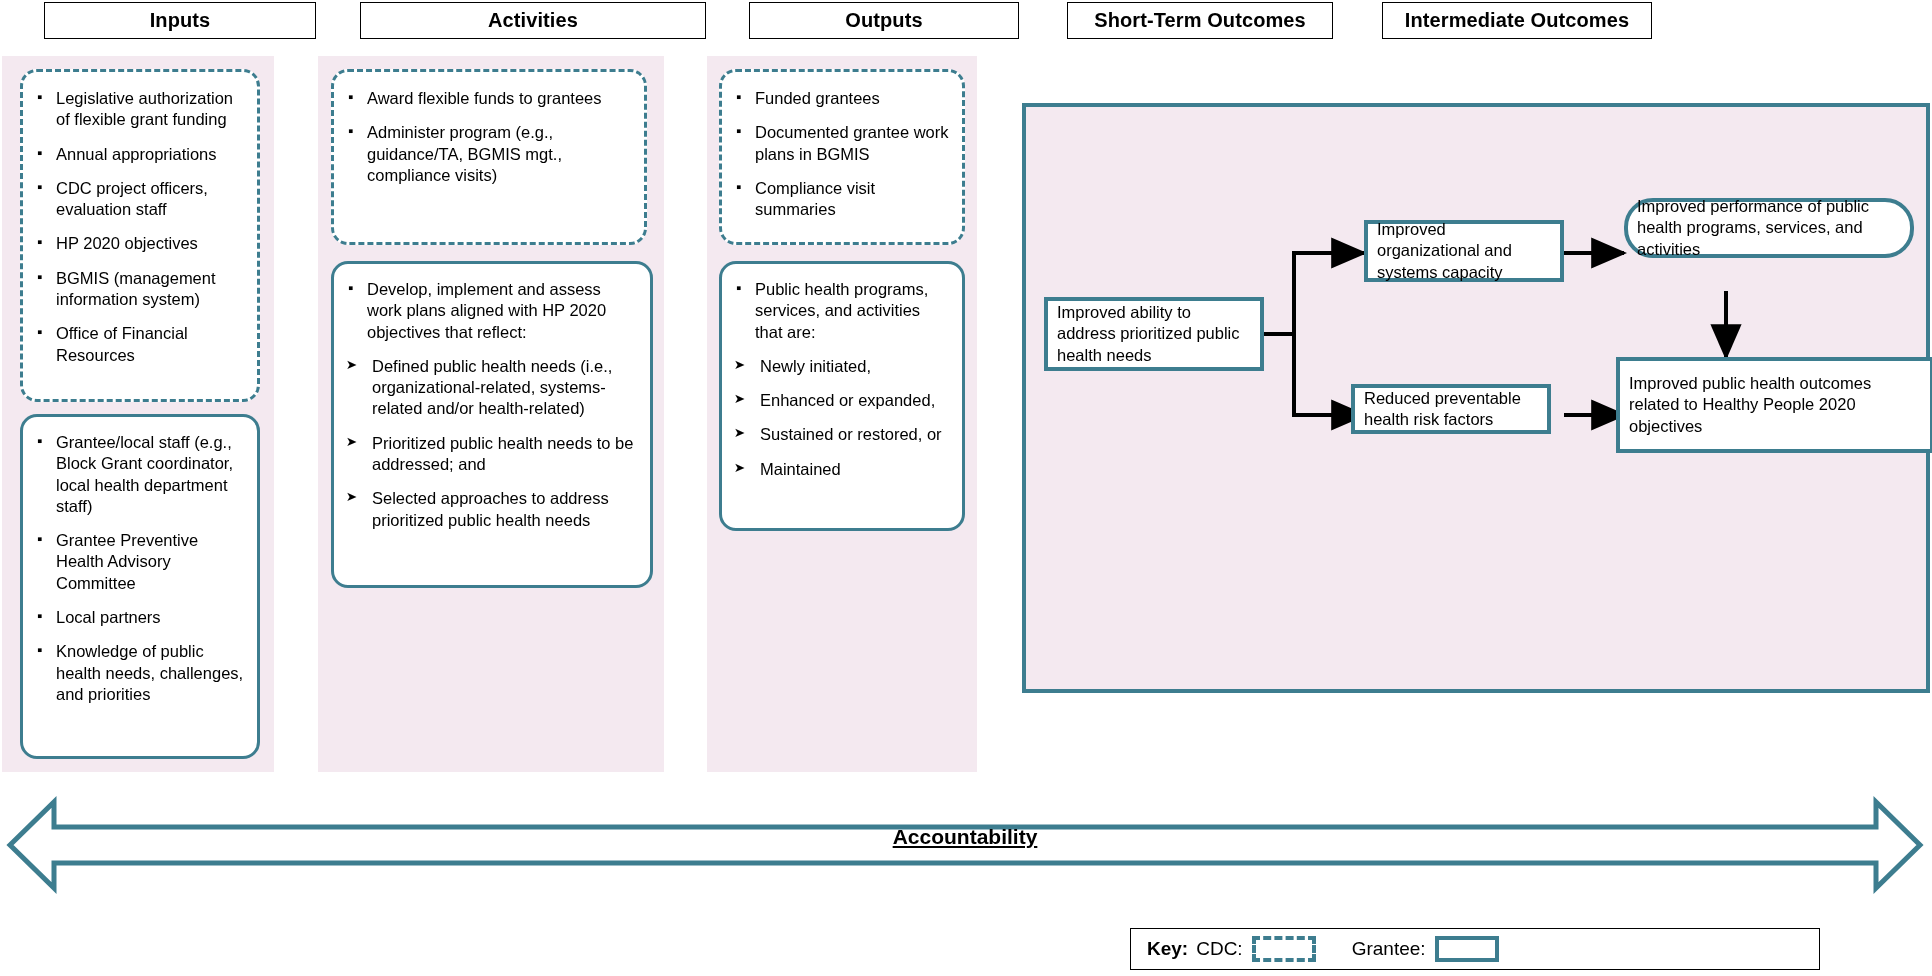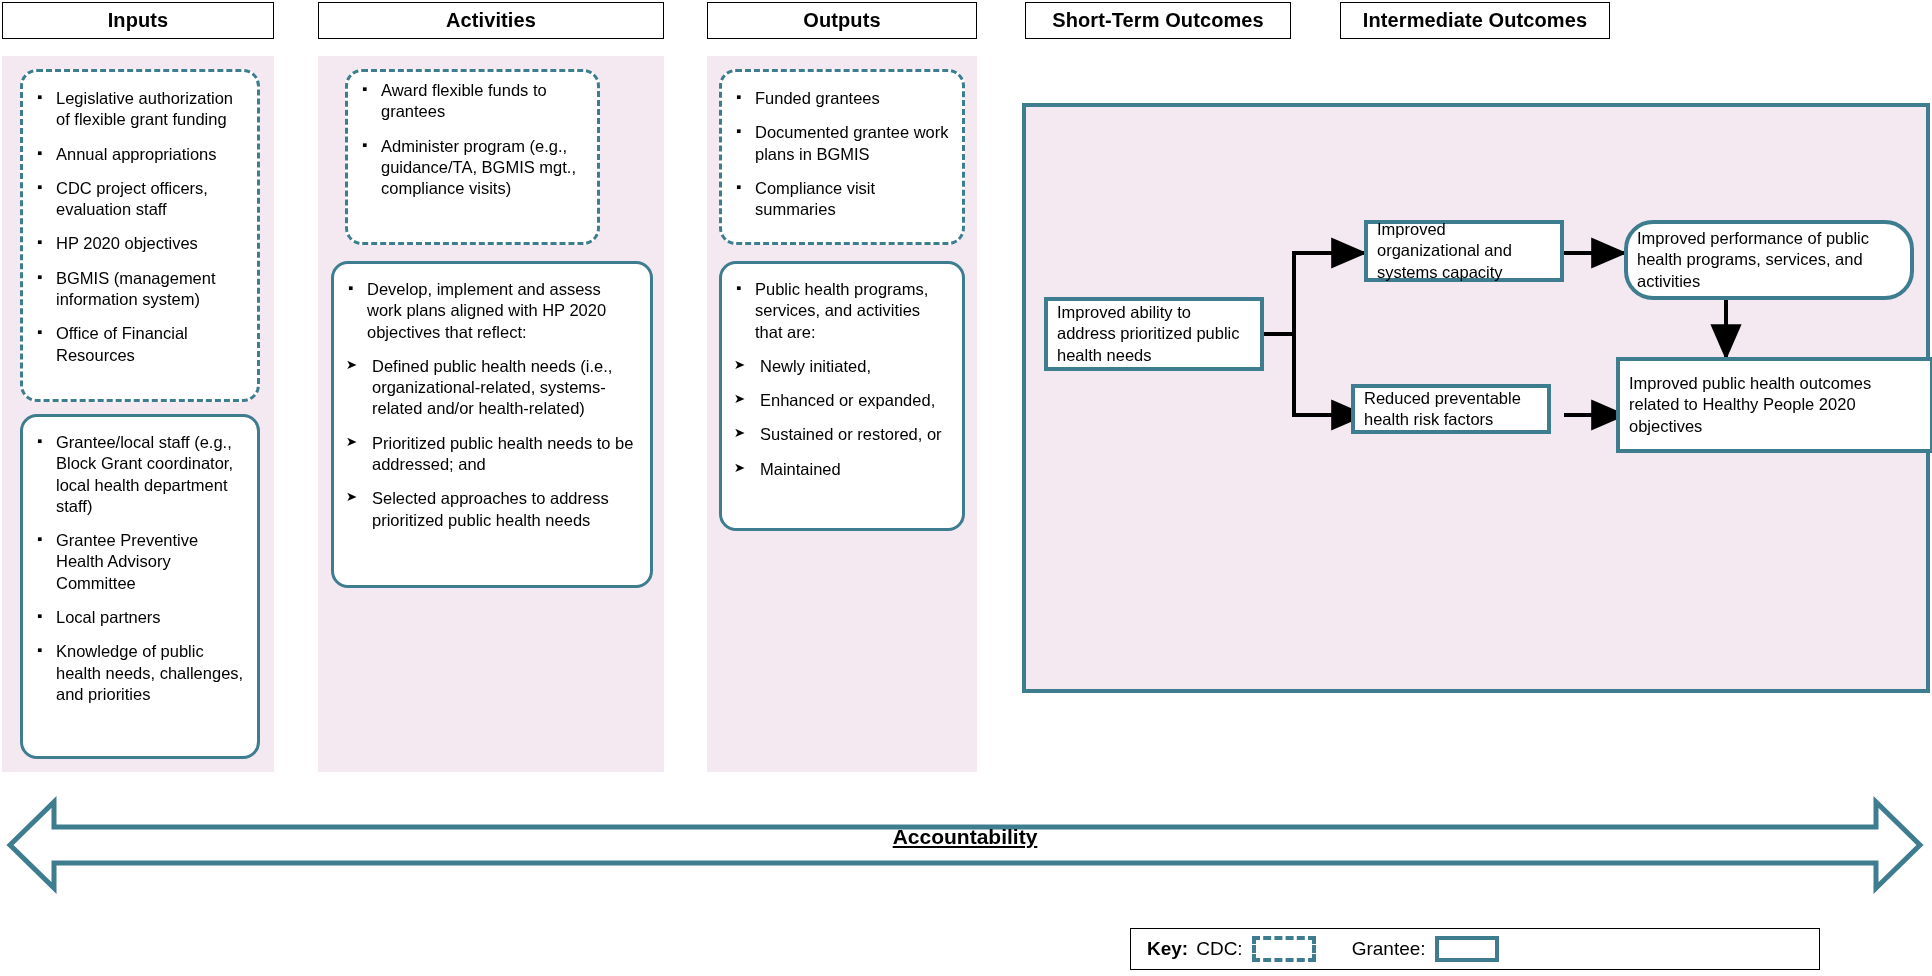--- a/index.html
+++ b/index.html
@@ -4,21 +4,21 @@
 <style>
   html,body{margin:0;padding:0;background:#ffffff;}
   body{width:1932px;height:976px;position:relative;font-family:"Liberation Sans",sans-serif;color:#000;}
   #stage{position:absolute;left:0;top:0;width:1932px;height:976px;overflow:hidden;background:#ffffff;}
 
   
   .col-header{
     position:absolute;background:#ffffff;border:1px solid #000000;
     display:flex;align-items:center;justify-content:center;
     font-weight:bold;font-size:20px;letter-spacing:.1px;color:#000;
-    height:37px;box-sizing:border-box;
+    height:37px;box-sizing:border-box;margin-left:42px;
   }
 
   
   .col-band{position:absolute;background:#f4e9f0;box-sizing:border-box;}
 
   
   .box{position:absolute;background:#ffffff;box-sizing:border-box;border-radius:17px;}
   .box.cdc{border:3px dashed #3d7d8f;}
   .box.grantee{border:3px solid #3d7d8f;}
 
@@ -98,21 +98,21 @@
     <ul class="blist">
       <li class="sq">Grantee/local staff (e.g., Block Grant coordinator, local health department staff)</li>
       <li class="sq">Grantee Preventive Health Advisory Committee</li>
       <li class="sq">Local partners</li>
       <li class="sq">Knowledge of public health needs, challenges, and priorities</li>
     </ul>
   </div>
 
   <div class="col-band" style="left:318px;top:56px;width:346px;height:716px;"></div>
 
-  <div class="box cdc" style="left:345px;top:69px;width:255px;height:176px;padding:8px 12px 10px 12px;">
+  <div class="box cdc" style="left:331px;top:69px;width:316px;height:176px;padding:16px 12px 10px 12px;">
     <ul class="blist">
       <li class="sq">Award flexible funds to grantees</li>
       <li class="sq">Administer program (e.g., guidance/TA, BGMIS mgt., compliance visits)</li>
     </ul>
   </div>
 
   <div class="box grantee" style="left:331px;top:261px;width:322px;height:327px;padding:15px 12px 10px 12px;">
     <ul class="blist">
       <li class="sq">Develop, implement and assess work plans aligned with HP 2020 objectives that reflect:</li>
       <li class="arw">Defined public health needs (i.e., organizational-related, systems-related and/or health-related)</li>
@@ -166,21 +166,21 @@
     </div>
 
     <div class="obox" style="left:338px;top:113px;width:200px;height:62px;">
       <span>Improved organizational and systems capacity</span>
     </div>
 
     <div class="obox" style="left:325px;top:277px;width:200px;height:50px;">
       <span>Reduced preventable health risk factors</span>
     </div>
 
-    <div class="obox" style="left:598px;top:113px;width:290px;height:80px;border-radius:29px;">
+    <div class="obox" style="left:598px;top:91px;width:290px;height:60px;border-radius:29px;">
       <span>Improved performance of public health programs, services, and activities</span>
     </div>
 
     <div class="obox" style="left:590px;top:250px;width:318px;height:96px;">
       <span>Improved public health outcomes related to Healthy People 2020 objectives</span>
     </div>
   </div>
 
   <div id="accountability-wrap" style="left:6px;top:794px;width:1918px;height:102px;">
     <svg width="1918" height="102" style="position:absolute;left:0;top:0;">

